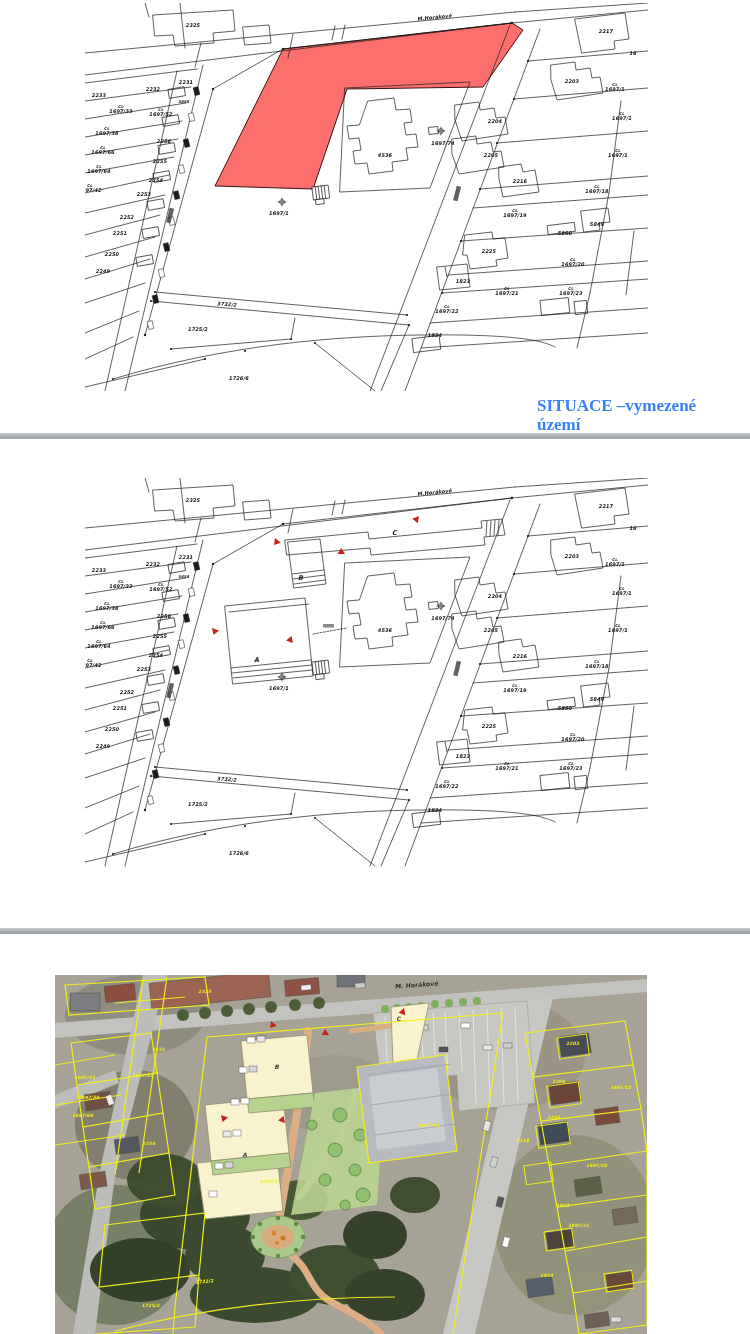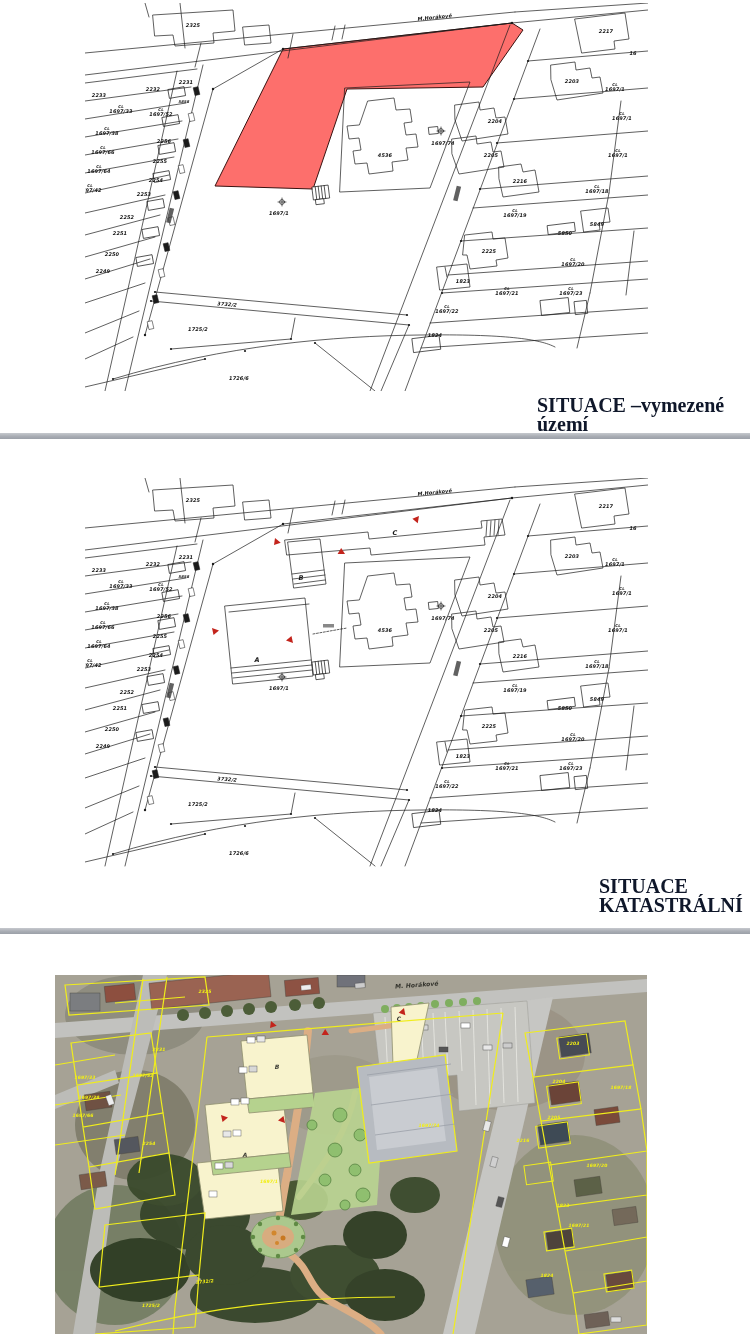--- a/index.html
+++ b/index.html
@@ -2,21 +2,21 @@
 <html><head>
 <meta charset="utf-8">
 <style>
   html,body{margin:0;padding:0;background:#e8e8e8;}
   .page{position:relative;width:750px;height:1334px;background:#fff;overflow:hidden;
         font-family:"Liberation Sans",sans-serif;}
   .fig{position:absolute;}
   svg{display:block;}
   svg text{font-family:"DejaVu Sans",sans-serif;font-style:italic;letter-spacing:.1px;}
   .caption{position:absolute;font-family:"Liberation Serif",serif;font-weight:bold;
-           font-size:20px;line-height:19px;color:#0f172a;white-space:pre-line;}
+           font-size:17px;line-height:19px;color:#3b82f6;white-space:pre-line;}
   .divider{position:absolute;left:0;width:750px;height:6px;
            background:linear-gradient(180deg,#c6c9ce 0%,#a9adb4 55%,#9ba0a8 100%);}
   .mapline{stroke:#1b1b1b;stroke-width:.7;fill:none;stroke-linejoin:round;stroke-linecap:round;}
 </style>
 </head>
 <body>
 
 <div class="page">
 
   <svg width="0" height="0" style="position:absolute" aria-hidden="true">
@@ -277,22 +277,20 @@
           <text x="362" y="305" font-size="3.8" text-anchor="middle" font-weight="bold" fill="#161616">CL</text>
           <text x="362" y="310" font-size="5" text-anchor="middle" font-weight="bold" fill="#161616">1697/22</text>
           <text x="350" y="334" font-size="5" text-anchor="middle" font-weight="bold" fill="#161616">1824</text>
           <text x="310" y="57" font-size="6.5" text-anchor="middle" font-weight="bold" fill="#161616">C</text>
           <text x="216" y="102" font-size="6.5" text-anchor="middle" font-weight="bold" fill="#161616">B</text>
           <text x="172" y="184" font-size="6.5" text-anchor="middle" font-weight="bold" fill="#161616">A</text>
         </g>
     </svg>
   </div>
 
-  <div class="caption" style="left:599px;top:877px;width:150px;">SITUACE
-KATASTRÁLNÍ</div>
   <div class="divider" style="top:928px;"></div>
 
   <div class="fig" style="left:55px;top:975px;">
     <svg width="592" height="359" viewBox="0 0 592 359">
       <rect width="592" height="359" fill="#a6a295"></rect>
 
       <g opacity=".85">
         <ellipse cx="80" cy="40" rx="70" ry="40" fill="#8b8a7c"></ellipse>
         <ellipse cx="450" cy="80" rx="80" ry="55" fill="#9a9284"></ellipse>
         <ellipse cx="520" cy="250" rx="80" ry="90" fill="#8f9078"></ellipse>

